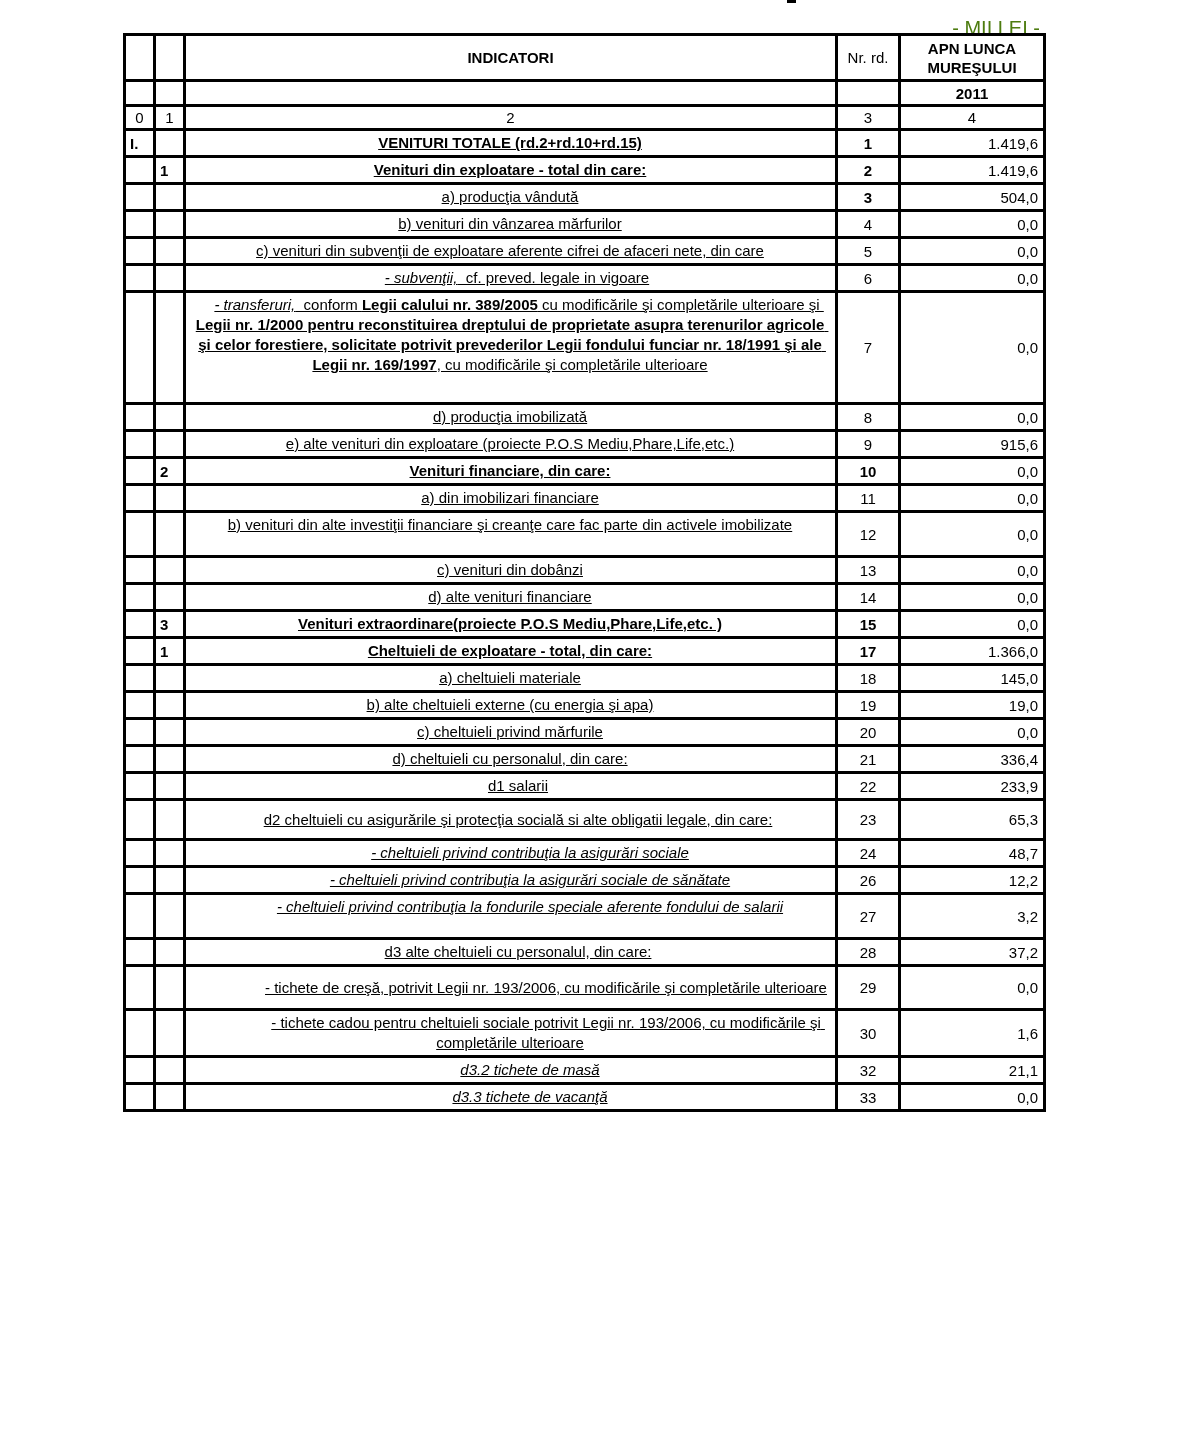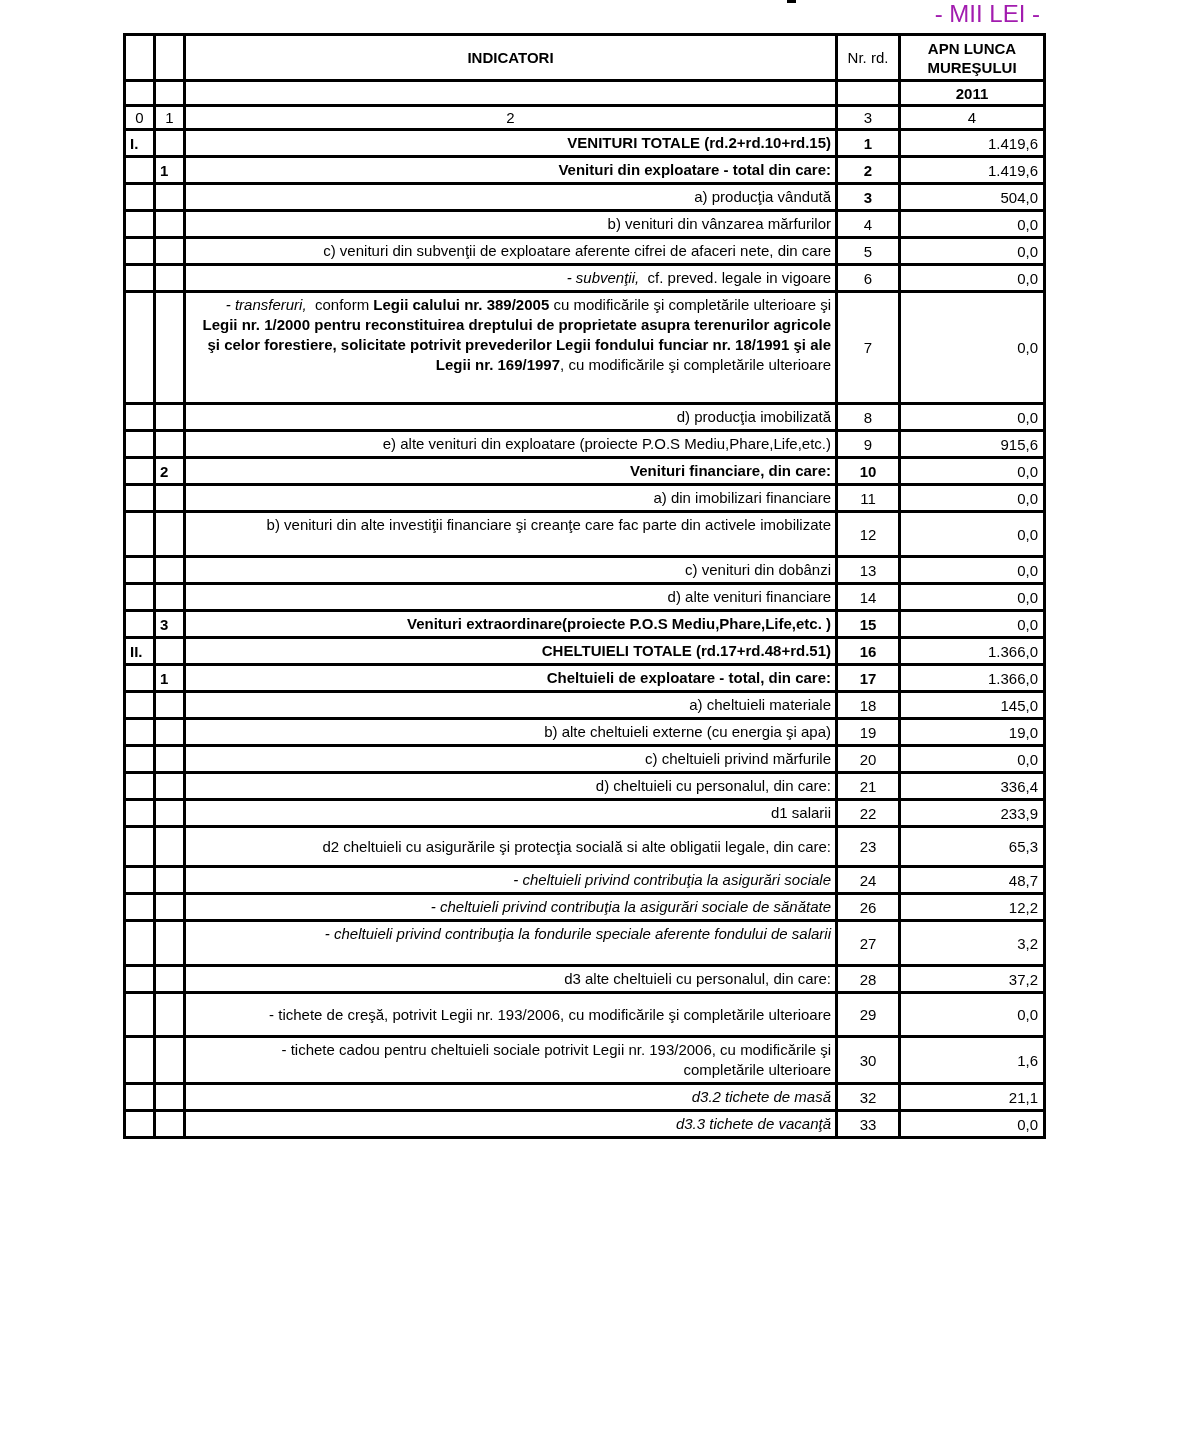--- a/index.html
+++ b/index.html
@@ -8,22 +8,22 @@
     width:1182px;height:1440px;
     background:#ffffff;
     font-family:"Liberation Sans","DejaVu Sans",sans-serif;
     color:#000;
     overflow:hidden;
   }
   .artifact{
     position:absolute;left:787px;top:0;width:9px;height:3px;background:#000;
   }
   .unit-note{
-    position:absolute;top:2px;right:142px;
-    font-size:24px;line-height:24px;color:#a21caf;white-space:pre;
+    position:absolute;top:16px;right:142px;
+    font-size:20px;line-height:24px;color:#4d7c0f;white-space:pre;
   }
   table.grid{
     position:absolute;left:123px;top:33px;
     width:920px;
     border-collapse:collapse;
     table-layout:fixed;
   }
   table.grid th,table.grid td{
     border:3px solid #000;
     padding:0;
@@ -34,21 +34,21 @@
   thead th{font-weight:bold;text-align:center;}
   .hr1{height:46px;}
   .hr2{height:25px;}
   .hr3{height:24px;font-weight:normal;}
   .hr3 th{font-weight:normal;}
   th.nrlabel{font-weight:normal;}
   th.vb{line-height:19px;}
   tbody td.c0,tbody td.c1{
     font-weight:bold;text-align:left;padding-left:4px;font-size:15px;
   }
-  tbody td.ind{text-align:right;}
+  tbody td.ind{text-align:center;text-decoration:underline;}
   tbody td.ind.top{vertical-align:top;}
   tbody td.ind .txt{
     padding:2px 4px 2px 3px;
     line-height:20px;
     white-space:pre-wrap;
   }
   tbody td.nr{text-align:center;}
   tbody td.nr.b{font-weight:bold;}
   tbody td.val{text-align:right;padding-right:5px;}
   span.b{font-weight:bold;}
@@ -224,29 +224,20 @@
         <tr style="height: 27px;">
           <td class="c0"></td>
           <td class="c1">3</td>
           <td class="ind">
             <div class="txt"><span class="b">Venituri extraordinare(proiecte P.O.S Mediu,Phare,Life,etc. )</span></div>
           </td>
           <td class="nr b">15</td>
           <td class="val">0,0</td>
         </tr>
         <tr style="height: 27px;">
-          <td class="c0">II.</td>
-          <td class="c1"></td>
-          <td class="ind">
-            <div class="txt"><span class="b">CHELTUIELI TOTALE (rd.17+rd.48+rd.51)</span></div>
-          </td>
-          <td class="nr b">16</td>
-          <td class="val">1.366,0</td>
-        </tr>
-        <tr style="height: 27px;">
           <td class="c0"></td>
           <td class="c1">1</td>
           <td class="ind">
             <div class="txt"><span class="b">Cheltuieli de exploatare - total, din care:</span></div>
           </td>
           <td class="nr b">17</td>
           <td class="val">1.366,0</td>
         </tr>
         <tr style="height: 27px;">
           <td class="c0"></td>

